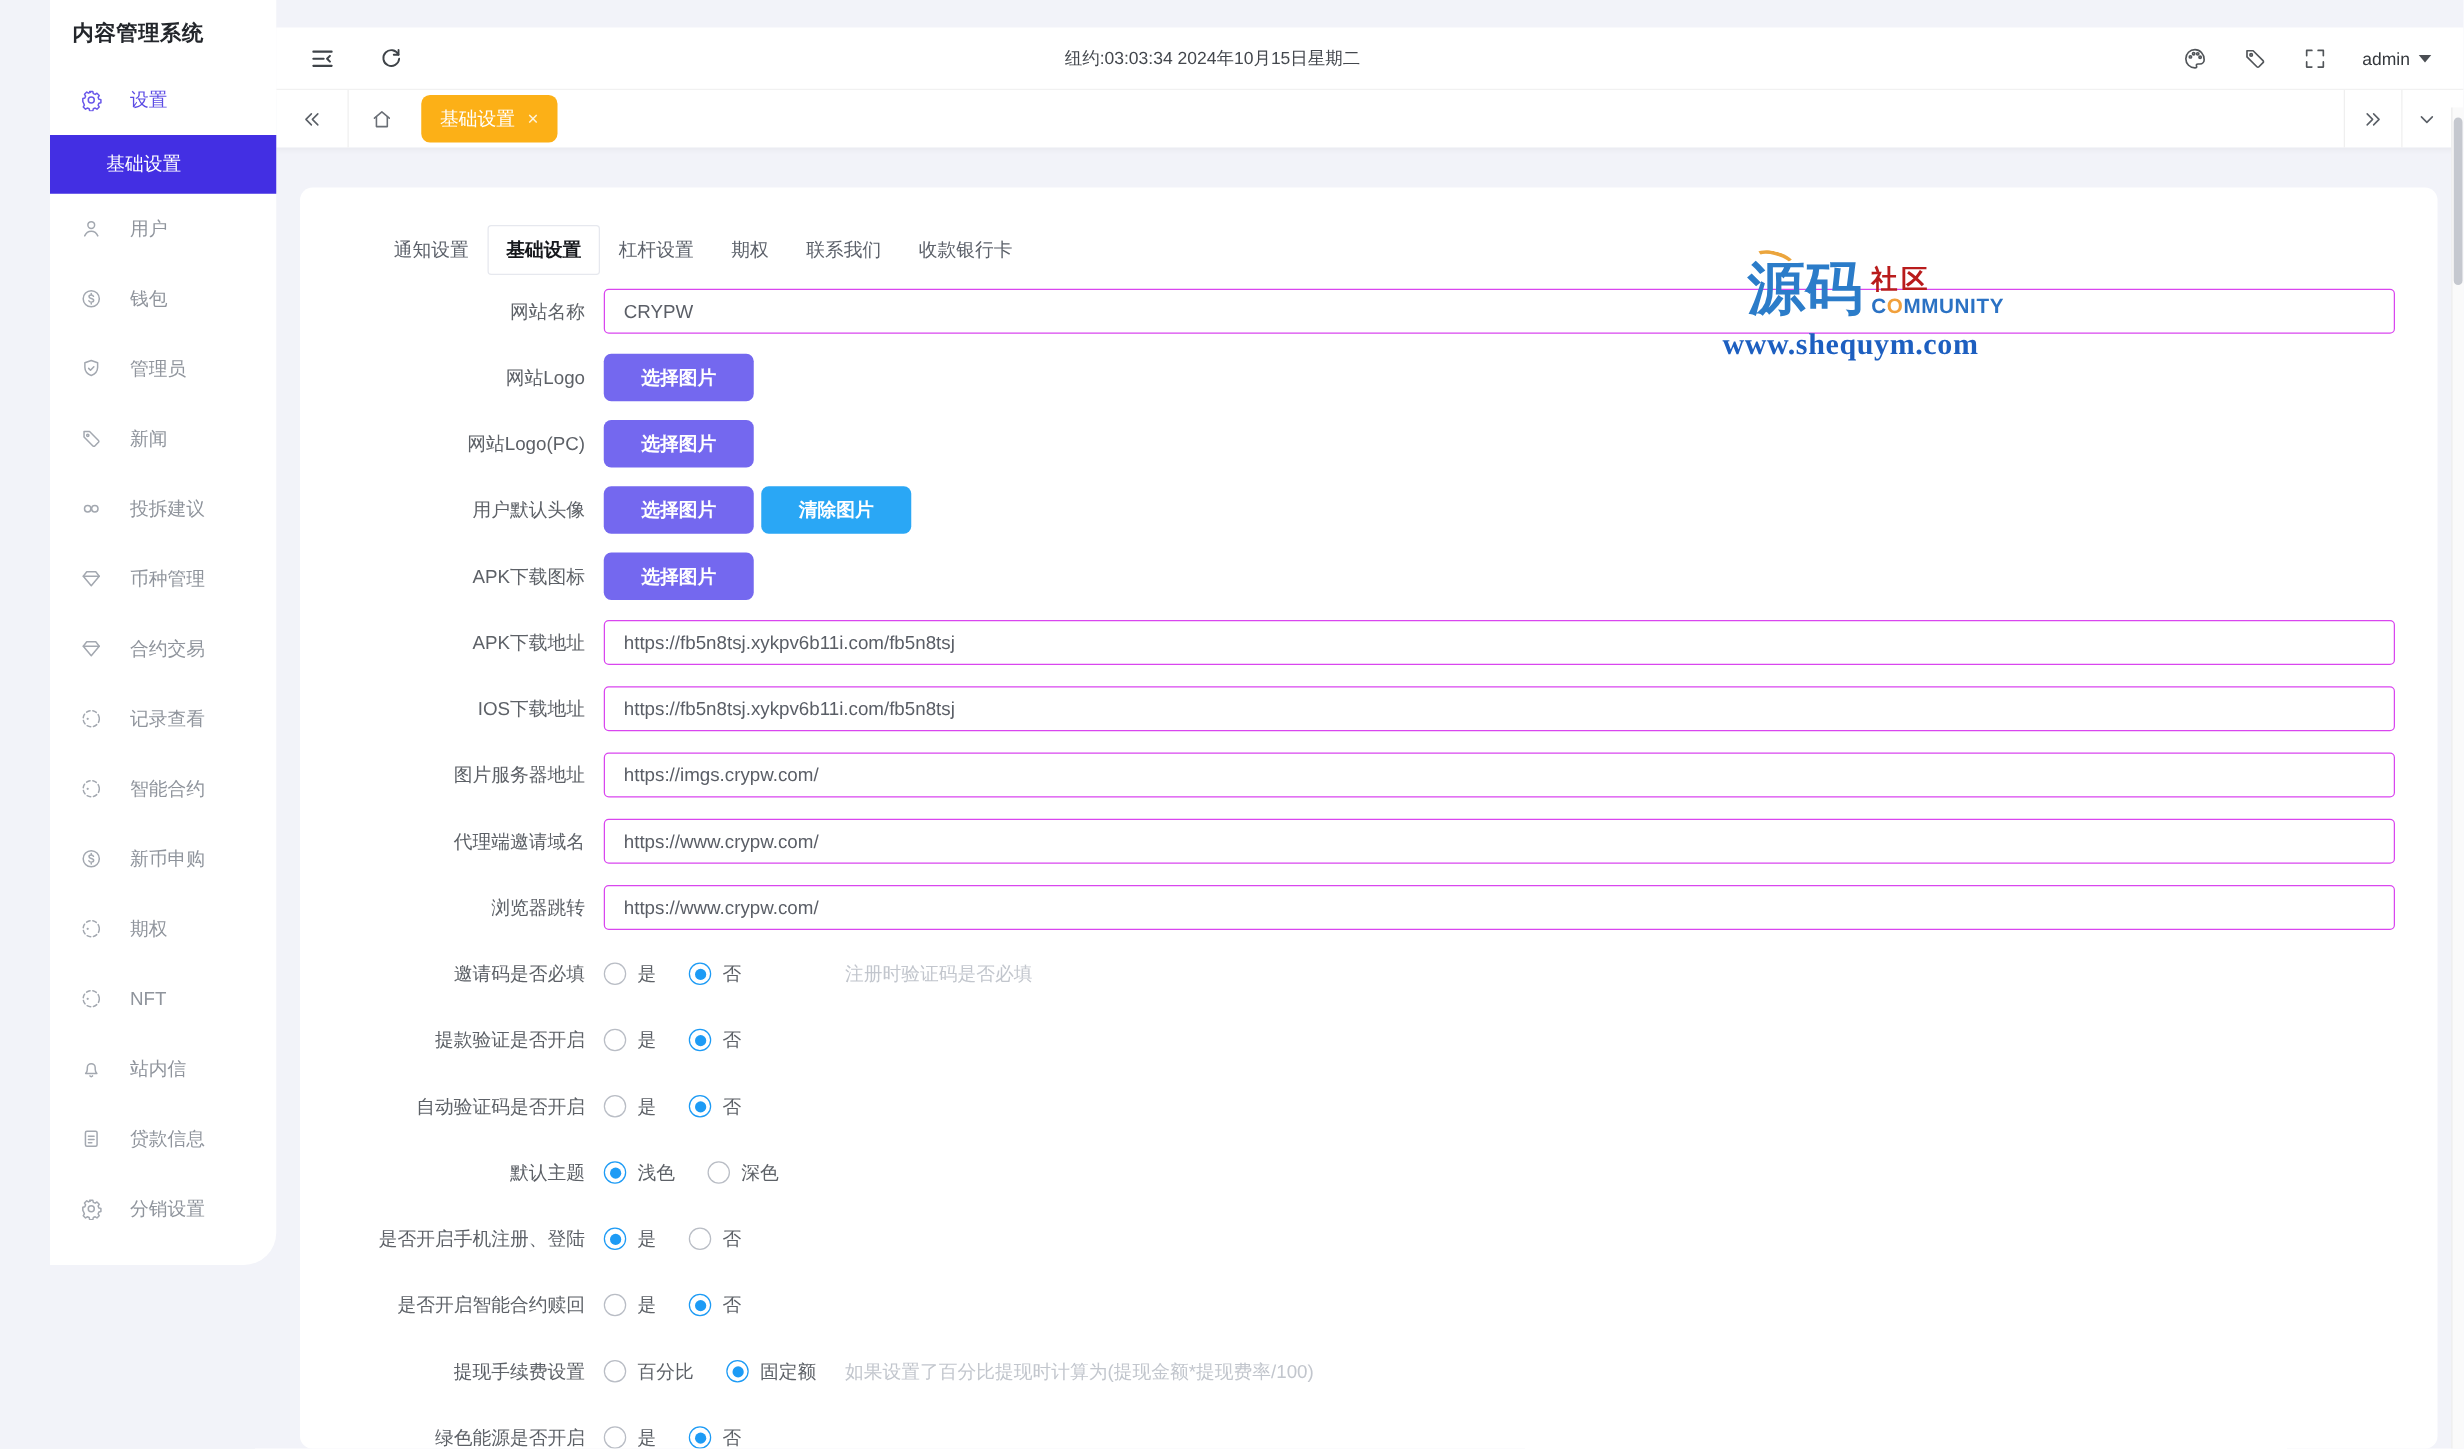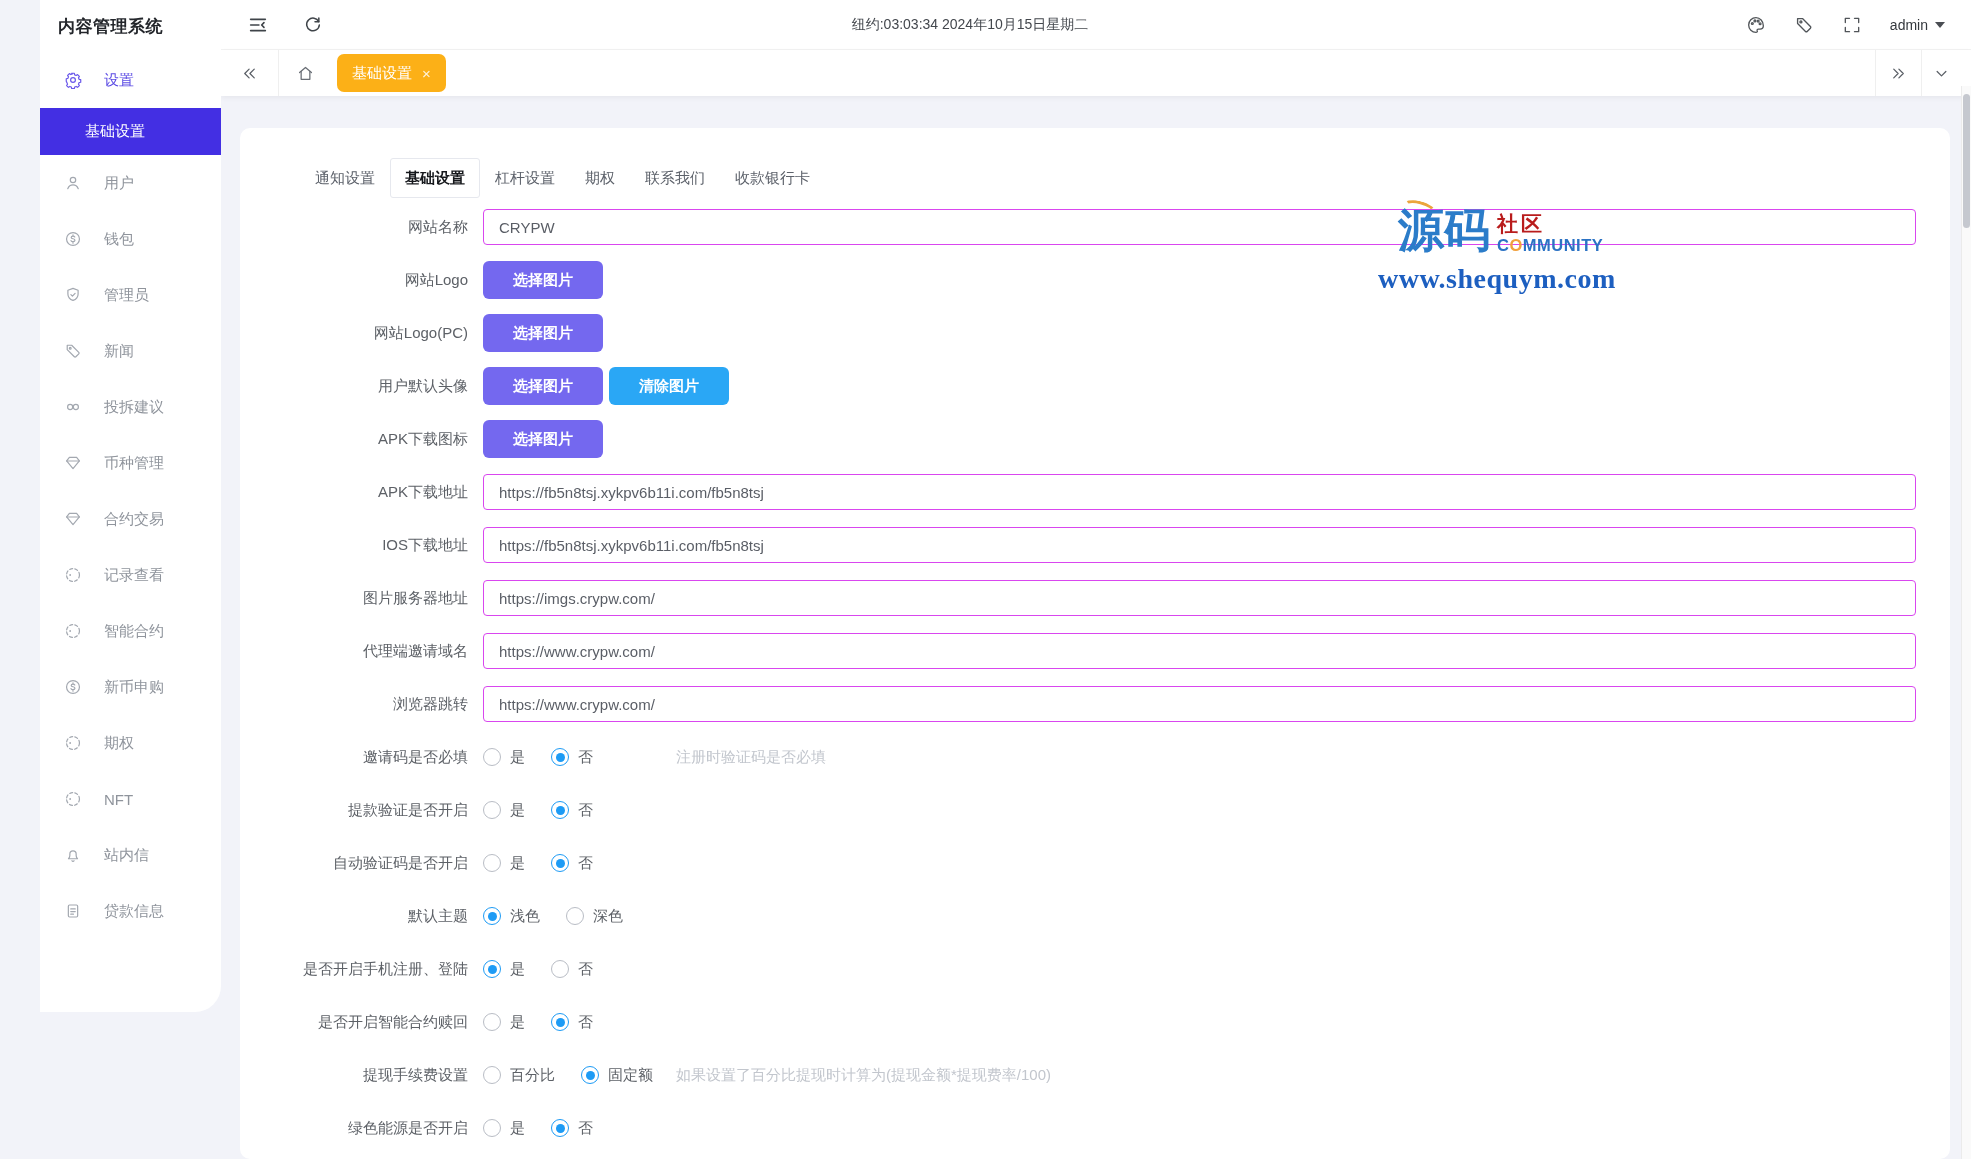--- a/index.html
+++ b/index.html
@@ -16,21 +16,21 @@
   .s-item { height:56px; display:flex; align-items:center; gap:22px; padding-left:24px; color:#8f949c; font-size:15px; cursor:pointer; }
   .s-item svg { width:18px; height:18px; color:#a3a8b0; }
   .s-item.on { color:#5b4be4; }
   .s-item.on svg { color:#6a58ea; }
   .s-sub { height:47px; display:flex; align-items:center; padding-left:45px; font-size:15px; color:#6f7480; cursor:pointer; }
   .s-sub.on { background:#432fe3; color:#fff; }
 
   
   .main { flex:1; display:flex; flex-direction:column; position:relative; min-width:0; }
 
-  .topbar { height:50px; background:#fff; position:relative; display:flex; align-items:center; padding-left:26px; border-bottom:1px solid #f2f2f2; }
+  .topbar { height:50px; background:#fff; position:relative; display:flex; align-items:center; padding-left:26px; border-bottom:1px solid #f2f2f2;margin-top:22px; }
   .topbar .tb-icon { color:#3f4449; cursor:pointer; }
   .topbar .tb-icon + .tb-icon { margin-left:34px; }
   .clock { position:absolute; left:749px; top:50%; transform:translate(-50%,-50%); font-size:14px; color:#43474d; white-space:nowrap; }
   .top-right { position:absolute; right:26px; top:0; height:100%; display:flex; align-items:center; gap:28px; }
   .top-right svg { width:20px; height:20px; color:#515559; cursor:pointer; }
   .user-chip { display:flex; align-items:center; gap:7px; cursor:pointer; }
   .user-name { font-size:14px; color:#34383d; }
   .caret { width:0; height:0; border-left:5px solid transparent; border-right:5px solid transparent; border-top:6px solid #4a4e53; }
 
   .tabbar { height:46px; background:#fff; display:flex; align-items:center; box-shadow:0 2px 5px rgba(0,0,0,.05); position:relative; z-index:3; }
@@ -70,21 +70,21 @@
 
   
   .watermark { position:absolute; left:1378px; top:208px; z-index:20; pointer-events:none; }
   .wm-row1 { display:flex; align-items:flex-end; gap:7px; }
   .wm-cn { font-size:46px; font-weight:bold; color:#2b7cc9; line-height:1; font-family:"Liberation Serif",serif; position:relative;margin-left:20px; }
   .wm-arc { position:absolute; left:4px; top:-7px; width:34px; height:16px; border:3px solid transparent; border-top-color:#eba53d; border-radius:50%; transform:rotate(14deg); }
   .wm-right { display:flex; flex-direction:column; line-height:1; padding-bottom:1px; }
   .wm-cn2 { font-size:21px; font-weight:bold; color:#b91c1c; letter-spacing:3px; }
   .wm-en { font-size:16.5px; font-weight:bold; color:#2b72c4; letter-spacing:.5px; margin-top:3px; }
   .wm-en .o { color:#f1a03c; }
-  .wm-url { font-family:"Liberation Serif",serif; font-weight:bold; font-size:28px; color:#1d5fc0; margin-top:9px; letter-spacing:.5px; }
+  .wm-url { font-family:"Liberation Serif",serif; font-weight:bold; font-size:24px; color:#1d5fc0; margin-top:9px; letter-spacing:.5px; }
 
   
   .scrollbar { position:absolute; right:0; top:86px; bottom:0; width:10px; background:#fafafa; border-left:1px solid #ebebeb; z-index:9; }
   .sb-thumb { position:absolute; top:8px; left:1px; width:7px; height:134px; background:#c5c8cf; border-radius:4px; cursor:pointer; }
 </style>
 </head>
 <body>
 
 <div class="screen">
 
@@ -209,20 +209,27 @@
       </div>
 
       <div class="s-item">
         <svg class="icon" viewBox="0 0 24 24">
             <rect x="5.8" y="4" width="12.4" height="16" rx="1.6"></rect>
             <path d="M9 9.2h6M9 12.7h6M9 16.2h3.6"></path>
           </svg>
         <span class="s-label">贷款信息</span>
       </div>
 
+      <div class="s-item">
+        <svg class="icon" viewBox="0 0 24 24">
+            <path d="M10.3 3h3.4l.5 2.2 2 .8 1.9-1.2 2.4 2.4-1.2 1.9.8 2 2.2.5v3.4l-2.2.5-.8 2 1.2 1.9-2.4 2.4-1.9-1.2-2 .8-.5 2.2h-3.4l-.5-2.2-2-.8-1.9 1.2-2.4-2.4 1.2-1.9-.8-2L3 13.7v-3.4l2.2-.5.8-2-1.2-1.9 2.4-2.4 1.9 1.2 2-.8z"></path>
+            <circle cx="12" cy="12" r="3.2"></circle>
+          </svg>
+        <span class="s-label">分销设置</span>
+      </div>
     </div>
   </aside>
 
   <div class="main">
 
     <header class="topbar">
       <svg class="icon tb-icon" width="22" height="22" viewBox="0 0 24 24" style="stroke-width:1.8">
           <path d="M4 5.8h16M4 12h9M4 18.2h16"></path>
           <path d="M18.5 9.5L16 12l2.5 2.5"></path>
         </svg>

